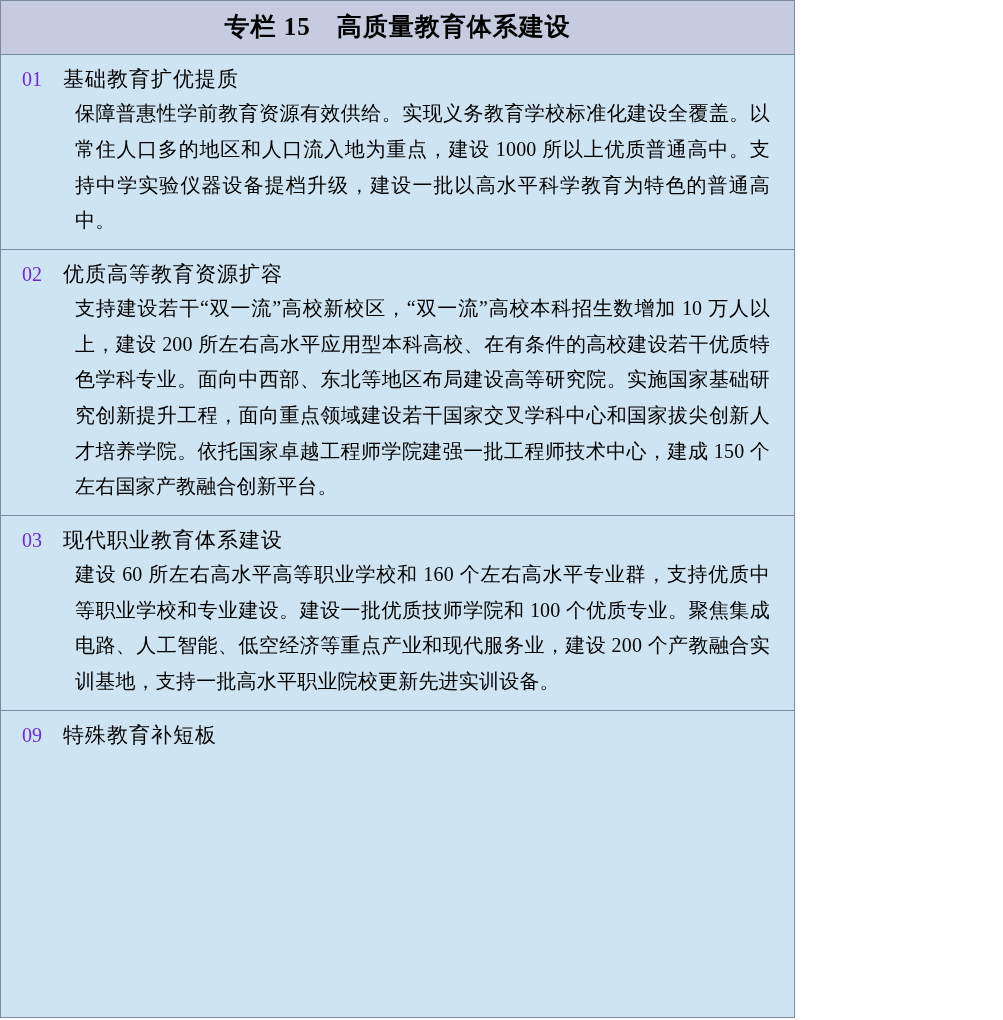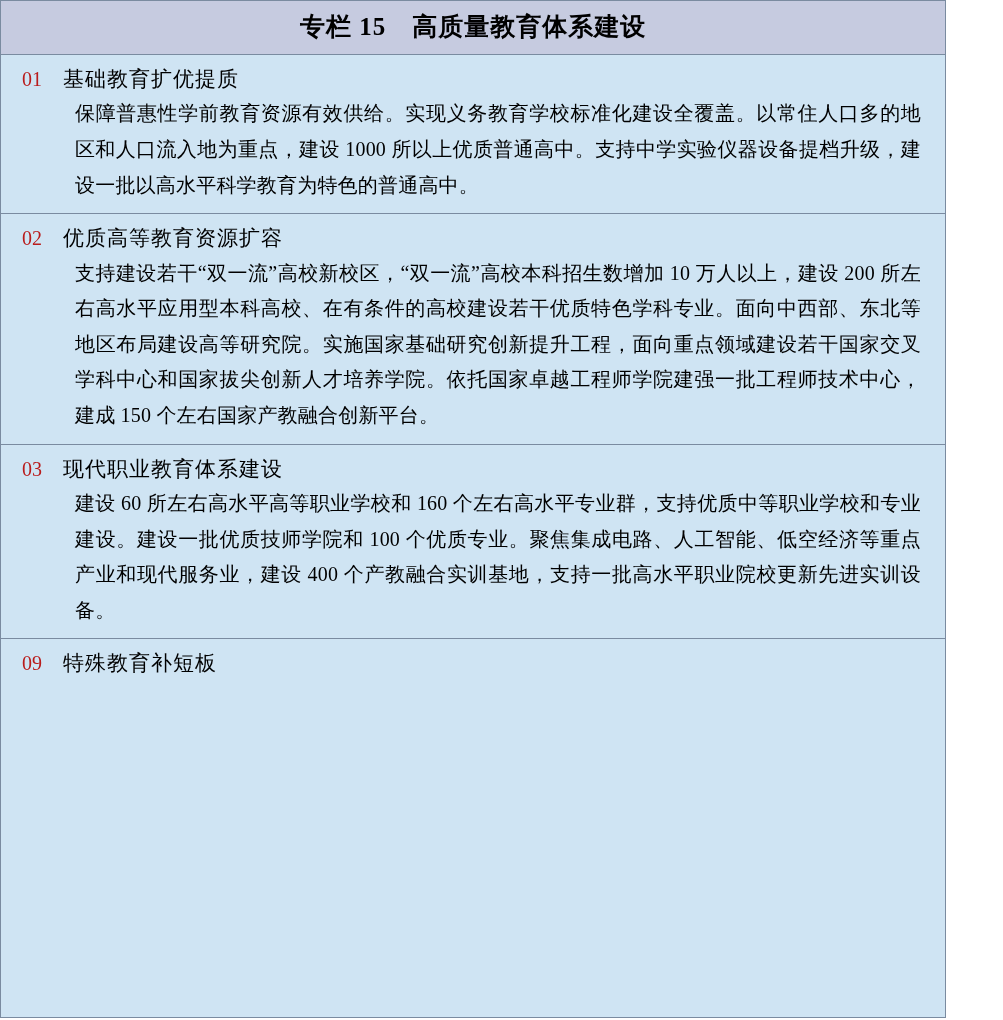--- a/index.html
+++ b/index.html
@@ -7,21 +7,21 @@
     padding: 0;
   }
   body {
     width: 1003px;
     height: 1020px;
     background: #ffffff;
     font-family: "Liberation Serif", serif;
     overflow: hidden;
   }
   .box {
-    width: 946px;
+    width: 795px;
     height: 1018px;
     box-sizing: border-box;
     border: 1px solid #7a8ba0;
     background: #cfe4f3;
     display: flex;
     flex-direction: column;
   }
   .box-title {
     background: #c6cbe0;
     border-bottom: 1px solid #7a8ba0;
@@ -47,21 +47,21 @@
     display: flex;
     padding: 9px 0 10px 0;
   }
   .item:last-child {
     border-bottom: none;
   }
   .num {
     flex: 0 0 62px;
     text-align: center;
     font-size: 20px;
-    color: #b91c1c;
+    color: #6d28d9;
     padding-top: 4px;
     font-family: "Liberation Serif", serif;
   }
   .content {
     flex: 1 1 auto;
     padding-right: 24px;
   }
   .item-title {
     font-size: 21px;
     font-weight: normal;
@@ -104,21 +104,21 @@
       <div class="content">
         <div class="item-title">优质高等教育资源扩容</div>
         <div class="item-body">支持建设若干“双一流”高校新校区，“双一流”高校本科招生数增加 10 万人以上，建设 200 所左右高水平应用型本科高校、在有条件的高校建设若干优质特色学科专业。面向中西部、东北等地区布局建设高等研究院。实施国家基础研究创新提升工程，面向重点领域建设若干国家交叉学科中心和国家拔尖创新人才培养学院。依托国家卓越工程师学院建强一批工程师技术中心，建成 150 个左右国家产教融合创新平台。</div>
       </div>
     </div>
 
     <div class="item">
       <div class="num">03</div>
       <div class="content">
         <div class="item-title">现代职业教育体系建设</div>
-        <div class="item-body">建设 60 所左右高水平高等职业学校和 160 个左右高水平专业群，支持优质中等职业学校和专业建设。建设一批优质技师学院和 100 个优质专业。聚焦集成电路、人工智能、低空经济等重点产业和现代服务业，建设 400 个产教融合实训基地，支持一批高水平职业院校更新先进实训设备。</div>
+        <div class="item-body">建设 60 所左右高水平高等职业学校和 160 个左右高水平专业群，支持优质中等职业学校和专业建设。建设一批优质技师学院和 100 个优质专业。聚焦集成电路、人工智能、低空经济等重点产业和现代服务业，建设 200 个产教融合实训基地，支持一批高水平职业院校更新先进实训设备。</div>
       </div>
     </div>
 
     <div class="item">
       <div class="num">09</div>
       <div class="content">
         <div class="item-title">特殊教育补短板</div>
       </div>
     </div>
 

